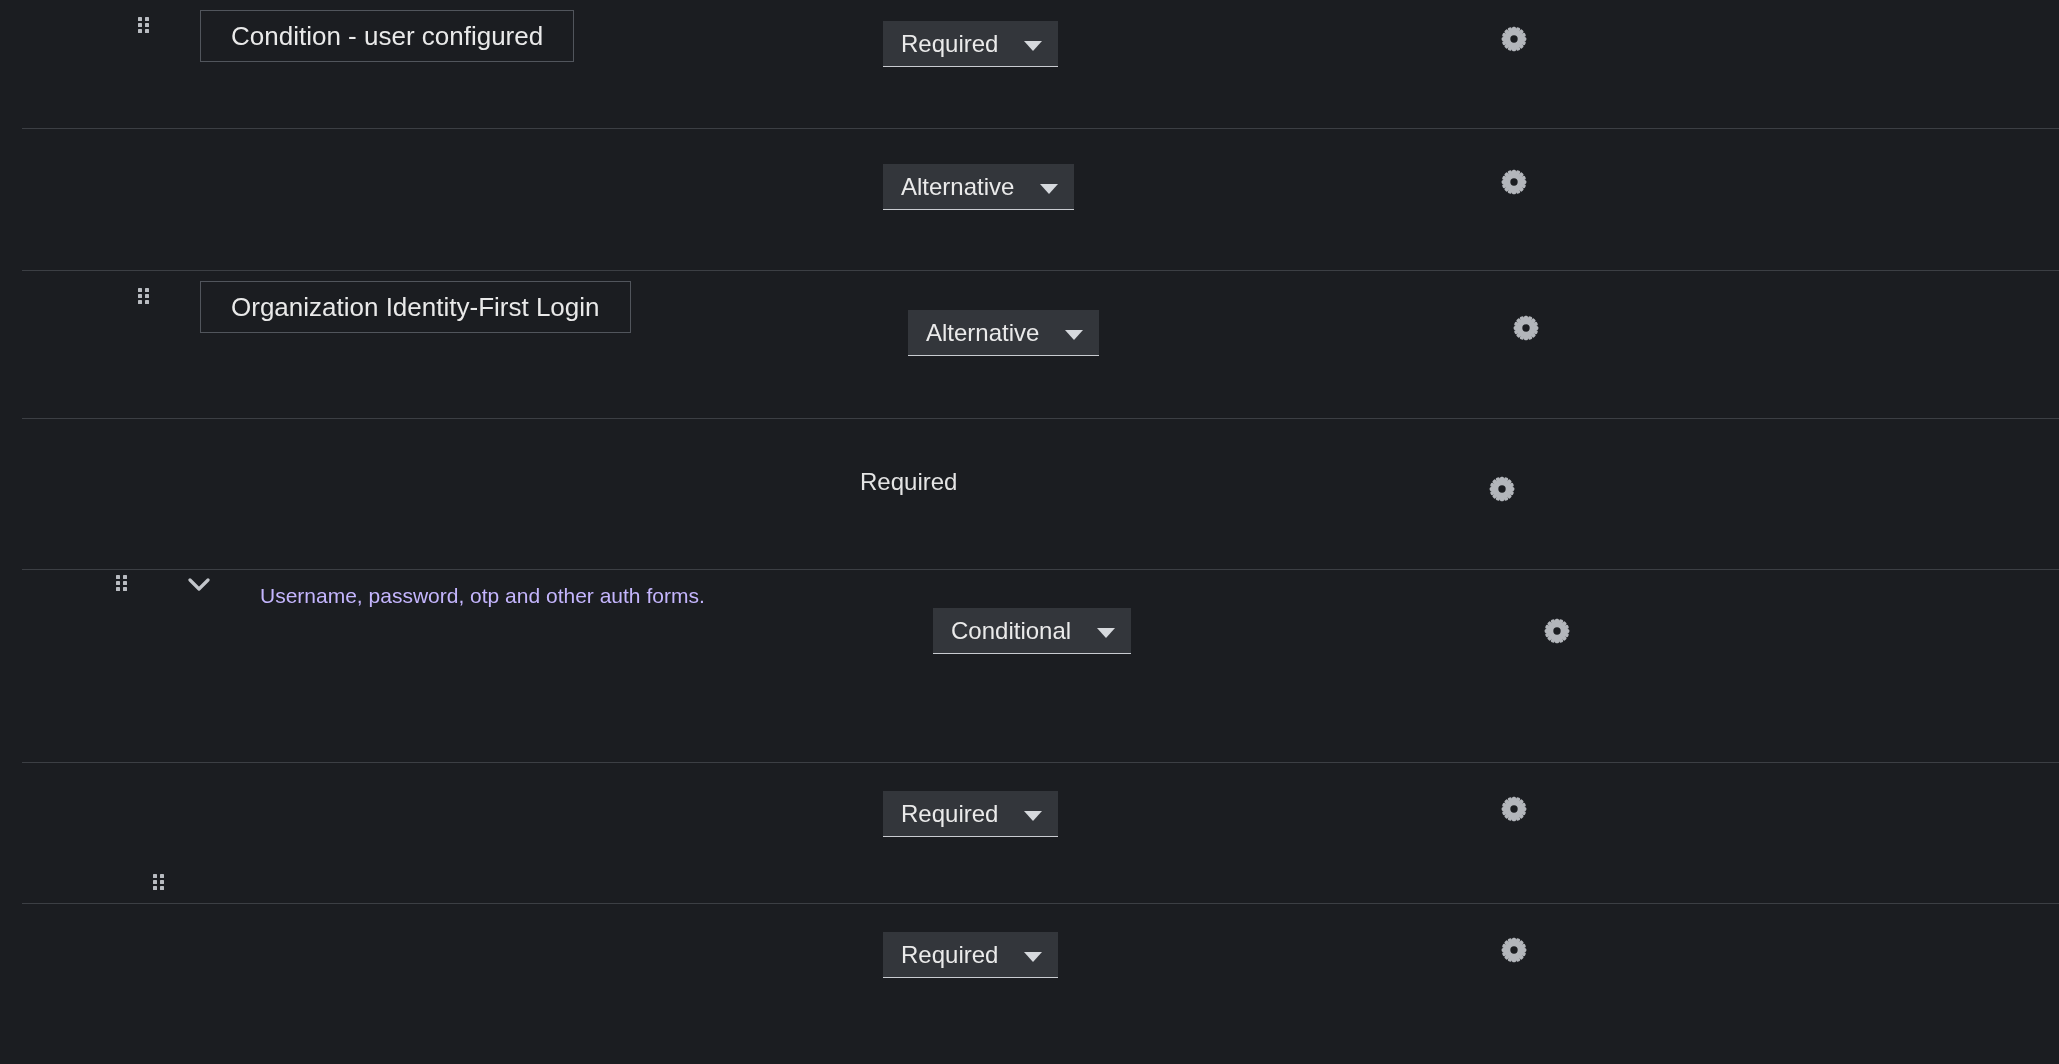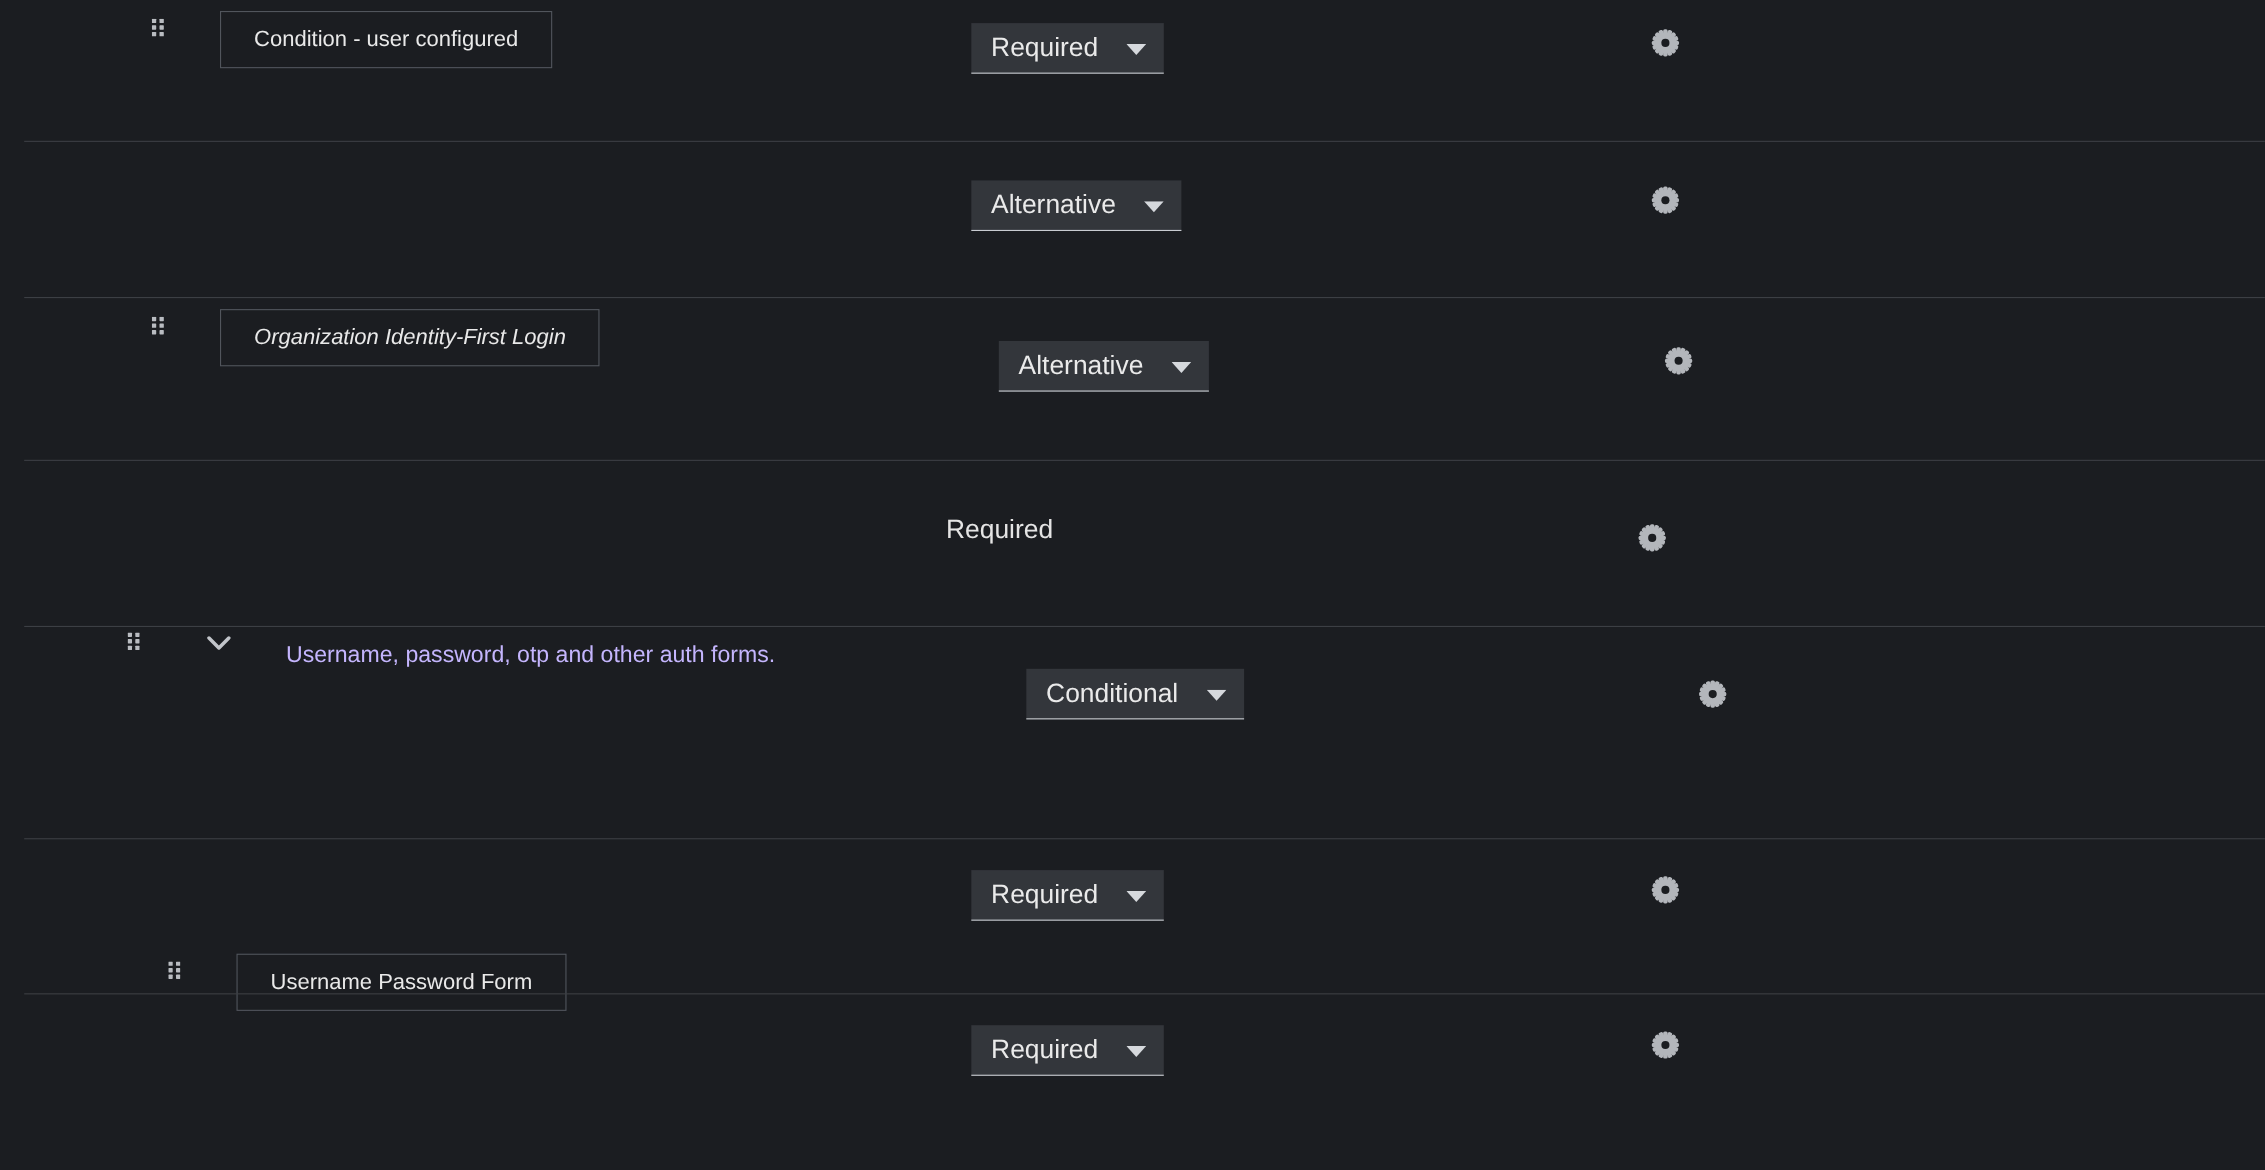--- a/index.html
+++ b/index.html
@@ -67,21 +67,21 @@
   .expander svg { display: block; }
 
   
   .name-box {
     display: inline-flex;
     align-items: center;
     border: 1px solid #51555c;
     box-sizing: border-box;
     height: 52px;
     padding: 0 30px;
-    font-size: 20px;
+    font-size: 26px;
     line-height: 1;
     color: #e9e9e9;
     white-space: nowrap;
     background: transparent;
     cursor: pointer;
   }
 
   
   .name-block {
     display: block;
@@ -193,21 +193,21 @@
         <div class="drag-handle">
           <svg width="11" height="20" viewBox="0 0 11 20">
             <rect x="0" y="0" width="4" height="4" rx="0.6" fill="#b9bcc1"></rect>
             <rect x="7" y="0" width="4" height="4" rx="0.6" fill="#b9bcc1"></rect>
             <rect x="0" y="6" width="4" height="4" rx="0.6" fill="#b9bcc1"></rect>
             <rect x="7" y="6" width="4" height="4" rx="0.6" fill="#b9bcc1"></rect>
             <rect x="0" y="12" width="4" height="4" rx="0.6" fill="#b9bcc1"></rect>
             <rect x="7" y="12" width="4" height="4" rx="0.6" fill="#b9bcc1"></rect>
           </svg>
         </div>
-        <div class="name-box" style="margin-left: 48px; margin-top: -6px; font-style: italic;">
+        <div class="name-box" style="margin-left: 48px; margin-top: -6px;">
           <span>Organization Identity-First Login</span>
         </div>
       </div>
       <div class="req-cell" style="left: 861px; top: 35px;">
         <div class="req-select">
           <span>Alternative</span>
           <span class="caret"><svg width="18" height="11" viewBox="0 0 18 11">
               <path d="M0 0 L18 0 L9 10 Z" fill="#d6d9dd"></path>
             </svg></span>
         </div>
@@ -280,23 +280,20 @@
         <div class="drag-handle">
           <svg width="11" height="20" viewBox="0 0 11 20">
             <rect x="0" y="0" width="4" height="4" rx="0.6" fill="#b9bcc1"></rect>
             <rect x="7" y="0" width="4" height="4" rx="0.6" fill="#b9bcc1"></rect>
             <rect x="0" y="6" width="4" height="4" rx="0.6" fill="#b9bcc1"></rect>
             <rect x="7" y="6" width="4" height="4" rx="0.6" fill="#b9bcc1"></rect>
             <rect x="0" y="12" width="4" height="4" rx="0.6" fill="#b9bcc1"></rect>
             <rect x="7" y="12" width="4" height="4" rx="0.6" fill="#b9bcc1"></rect>
           </svg>
         </div>
-        <div class="name-box" style="margin-left: 48px; margin-top: -6px;">
-          <span>Username Password Form</span>
-        </div>
       </div>
       <div class="req-cell" style="left: 838px; top: 49px;">
         <span class="req-static">Required</span>
       </div>
       <div class="gear-cell" style="left: 1463px; top: 53px;">
         <svg width="26" height="26" viewBox="0 0 24 24">
           <g fill="#b3b6bb">
             <rect x="10.1" y="0.6" width="3.8" height="22.8" rx="1.4" transform="rotate(0 12 12)"></rect>
             <rect x="10.1" y="0.6" width="3.8" height="22.8" rx="1.4" transform="rotate(22.5 12 12)"></rect>
             <rect x="10.1" y="0.6" width="3.8" height="22.8" rx="1.4" transform="rotate(45 12 12)"></rect>

